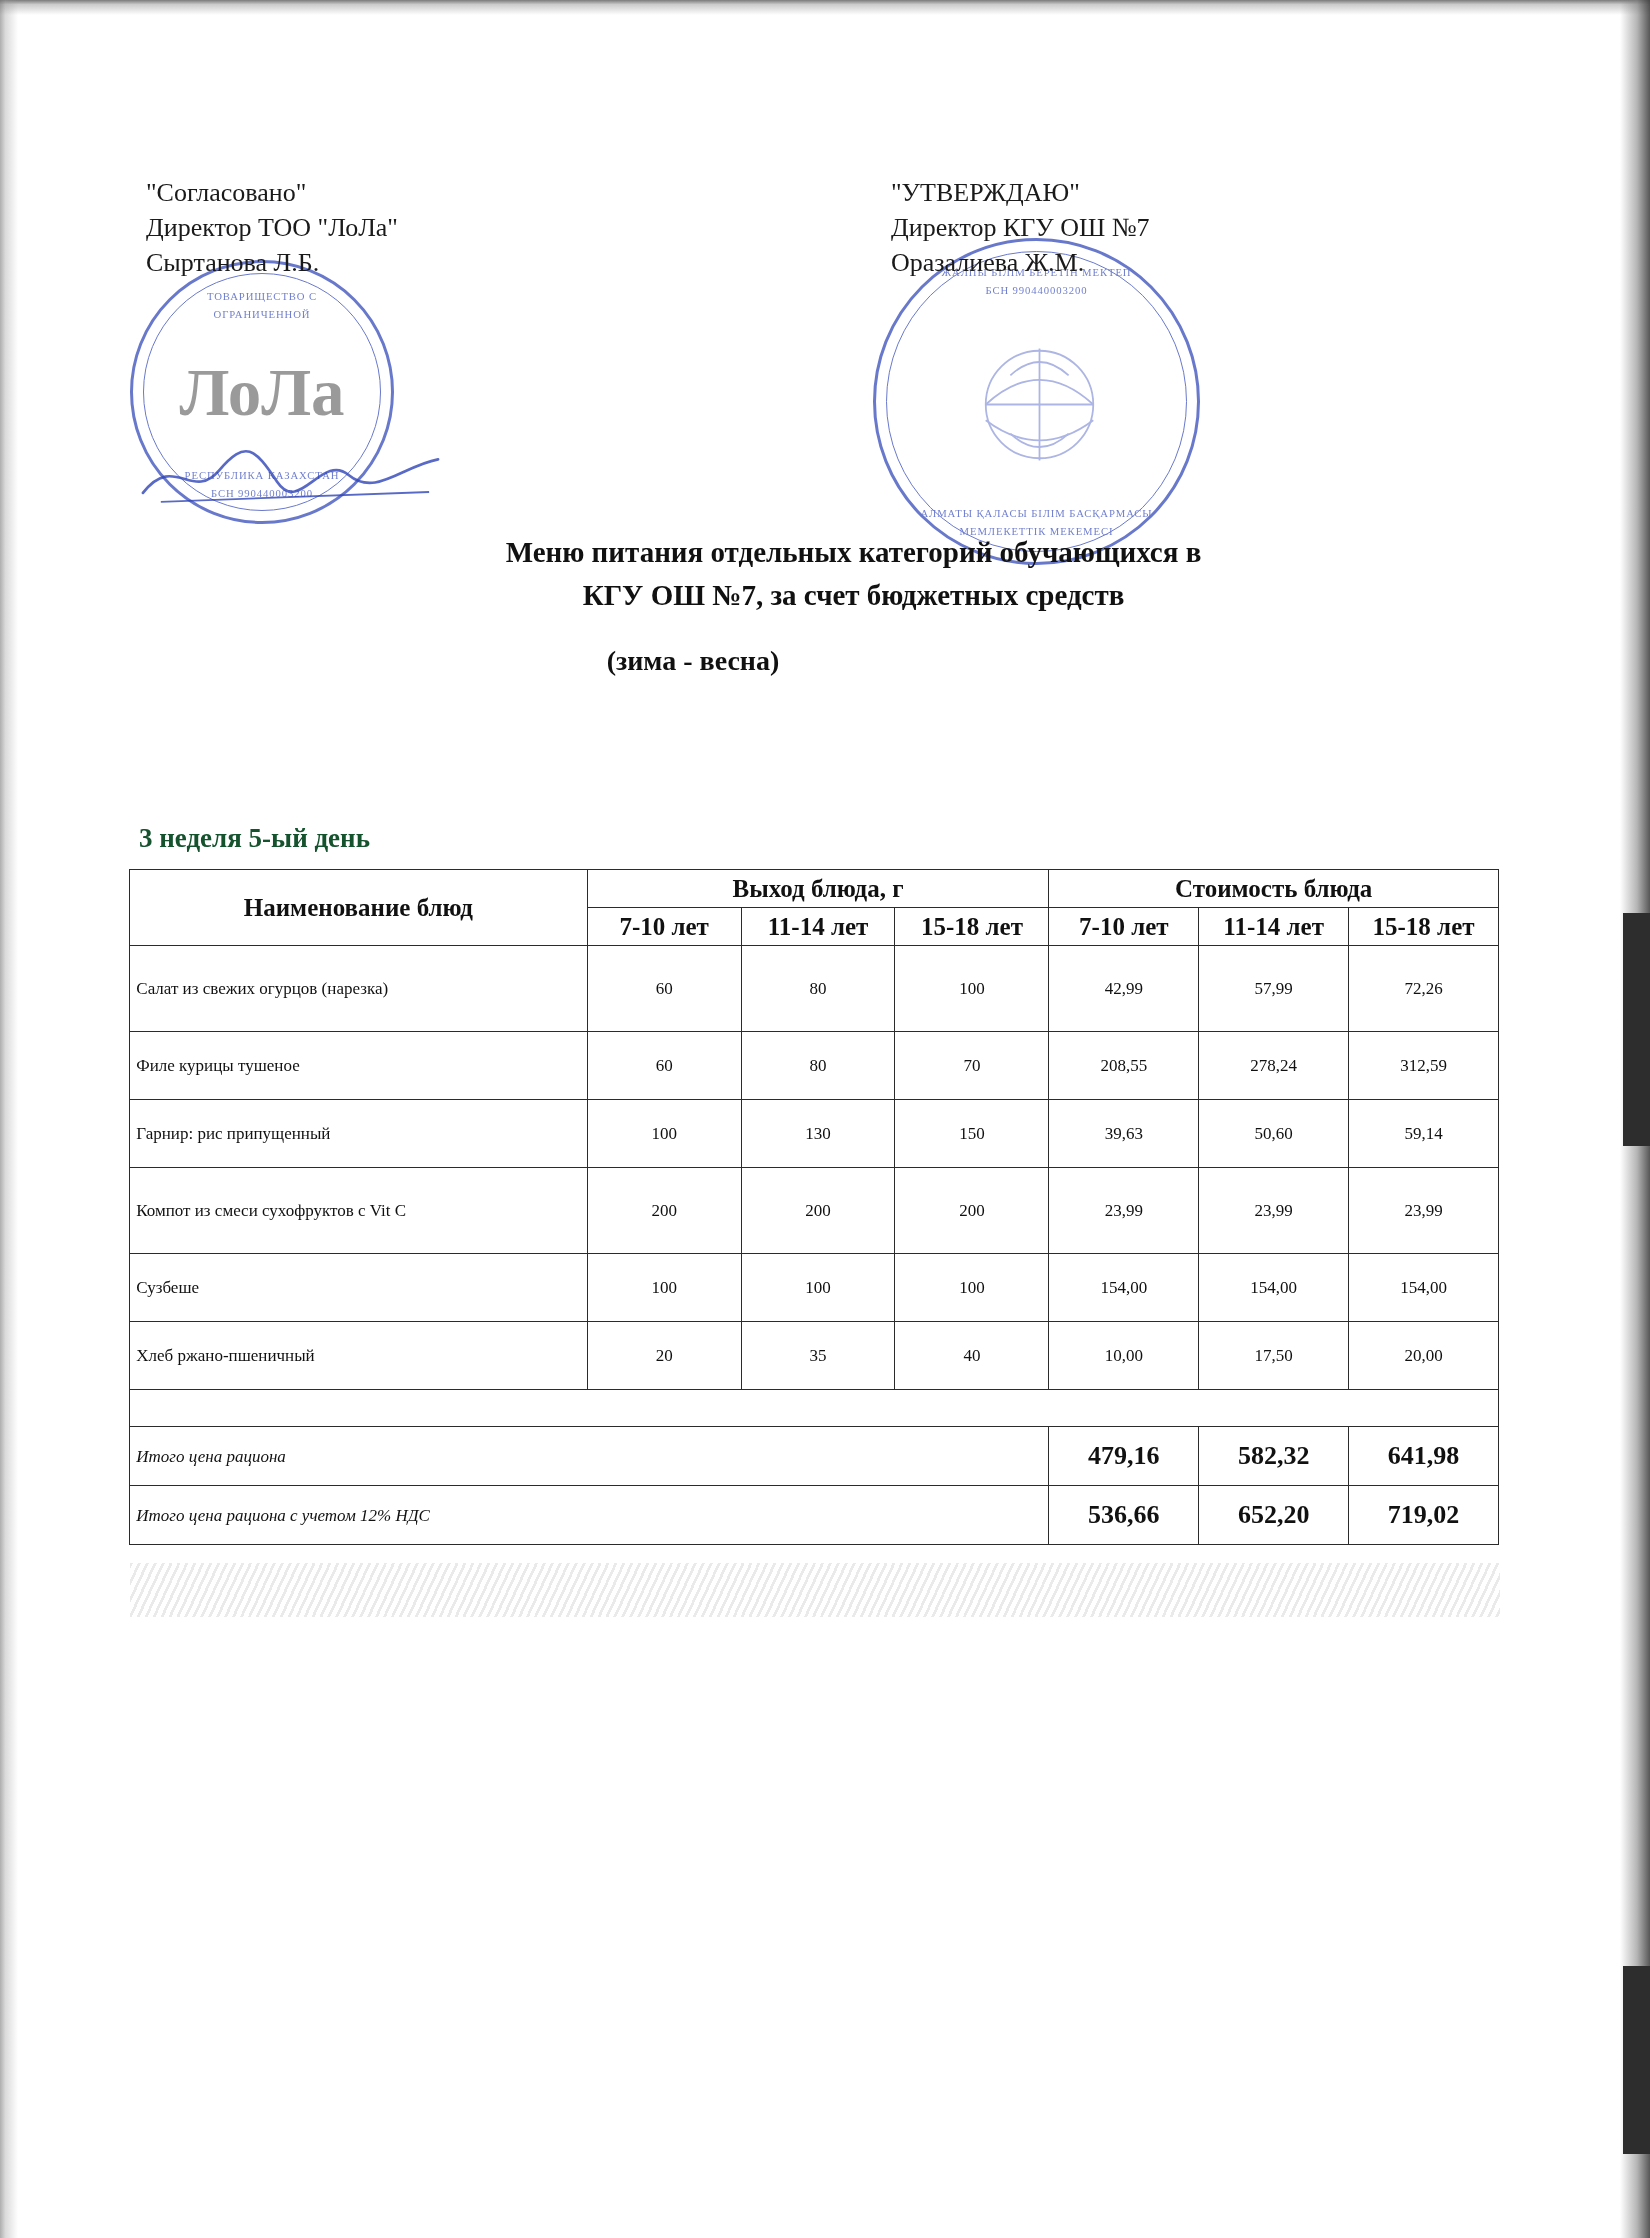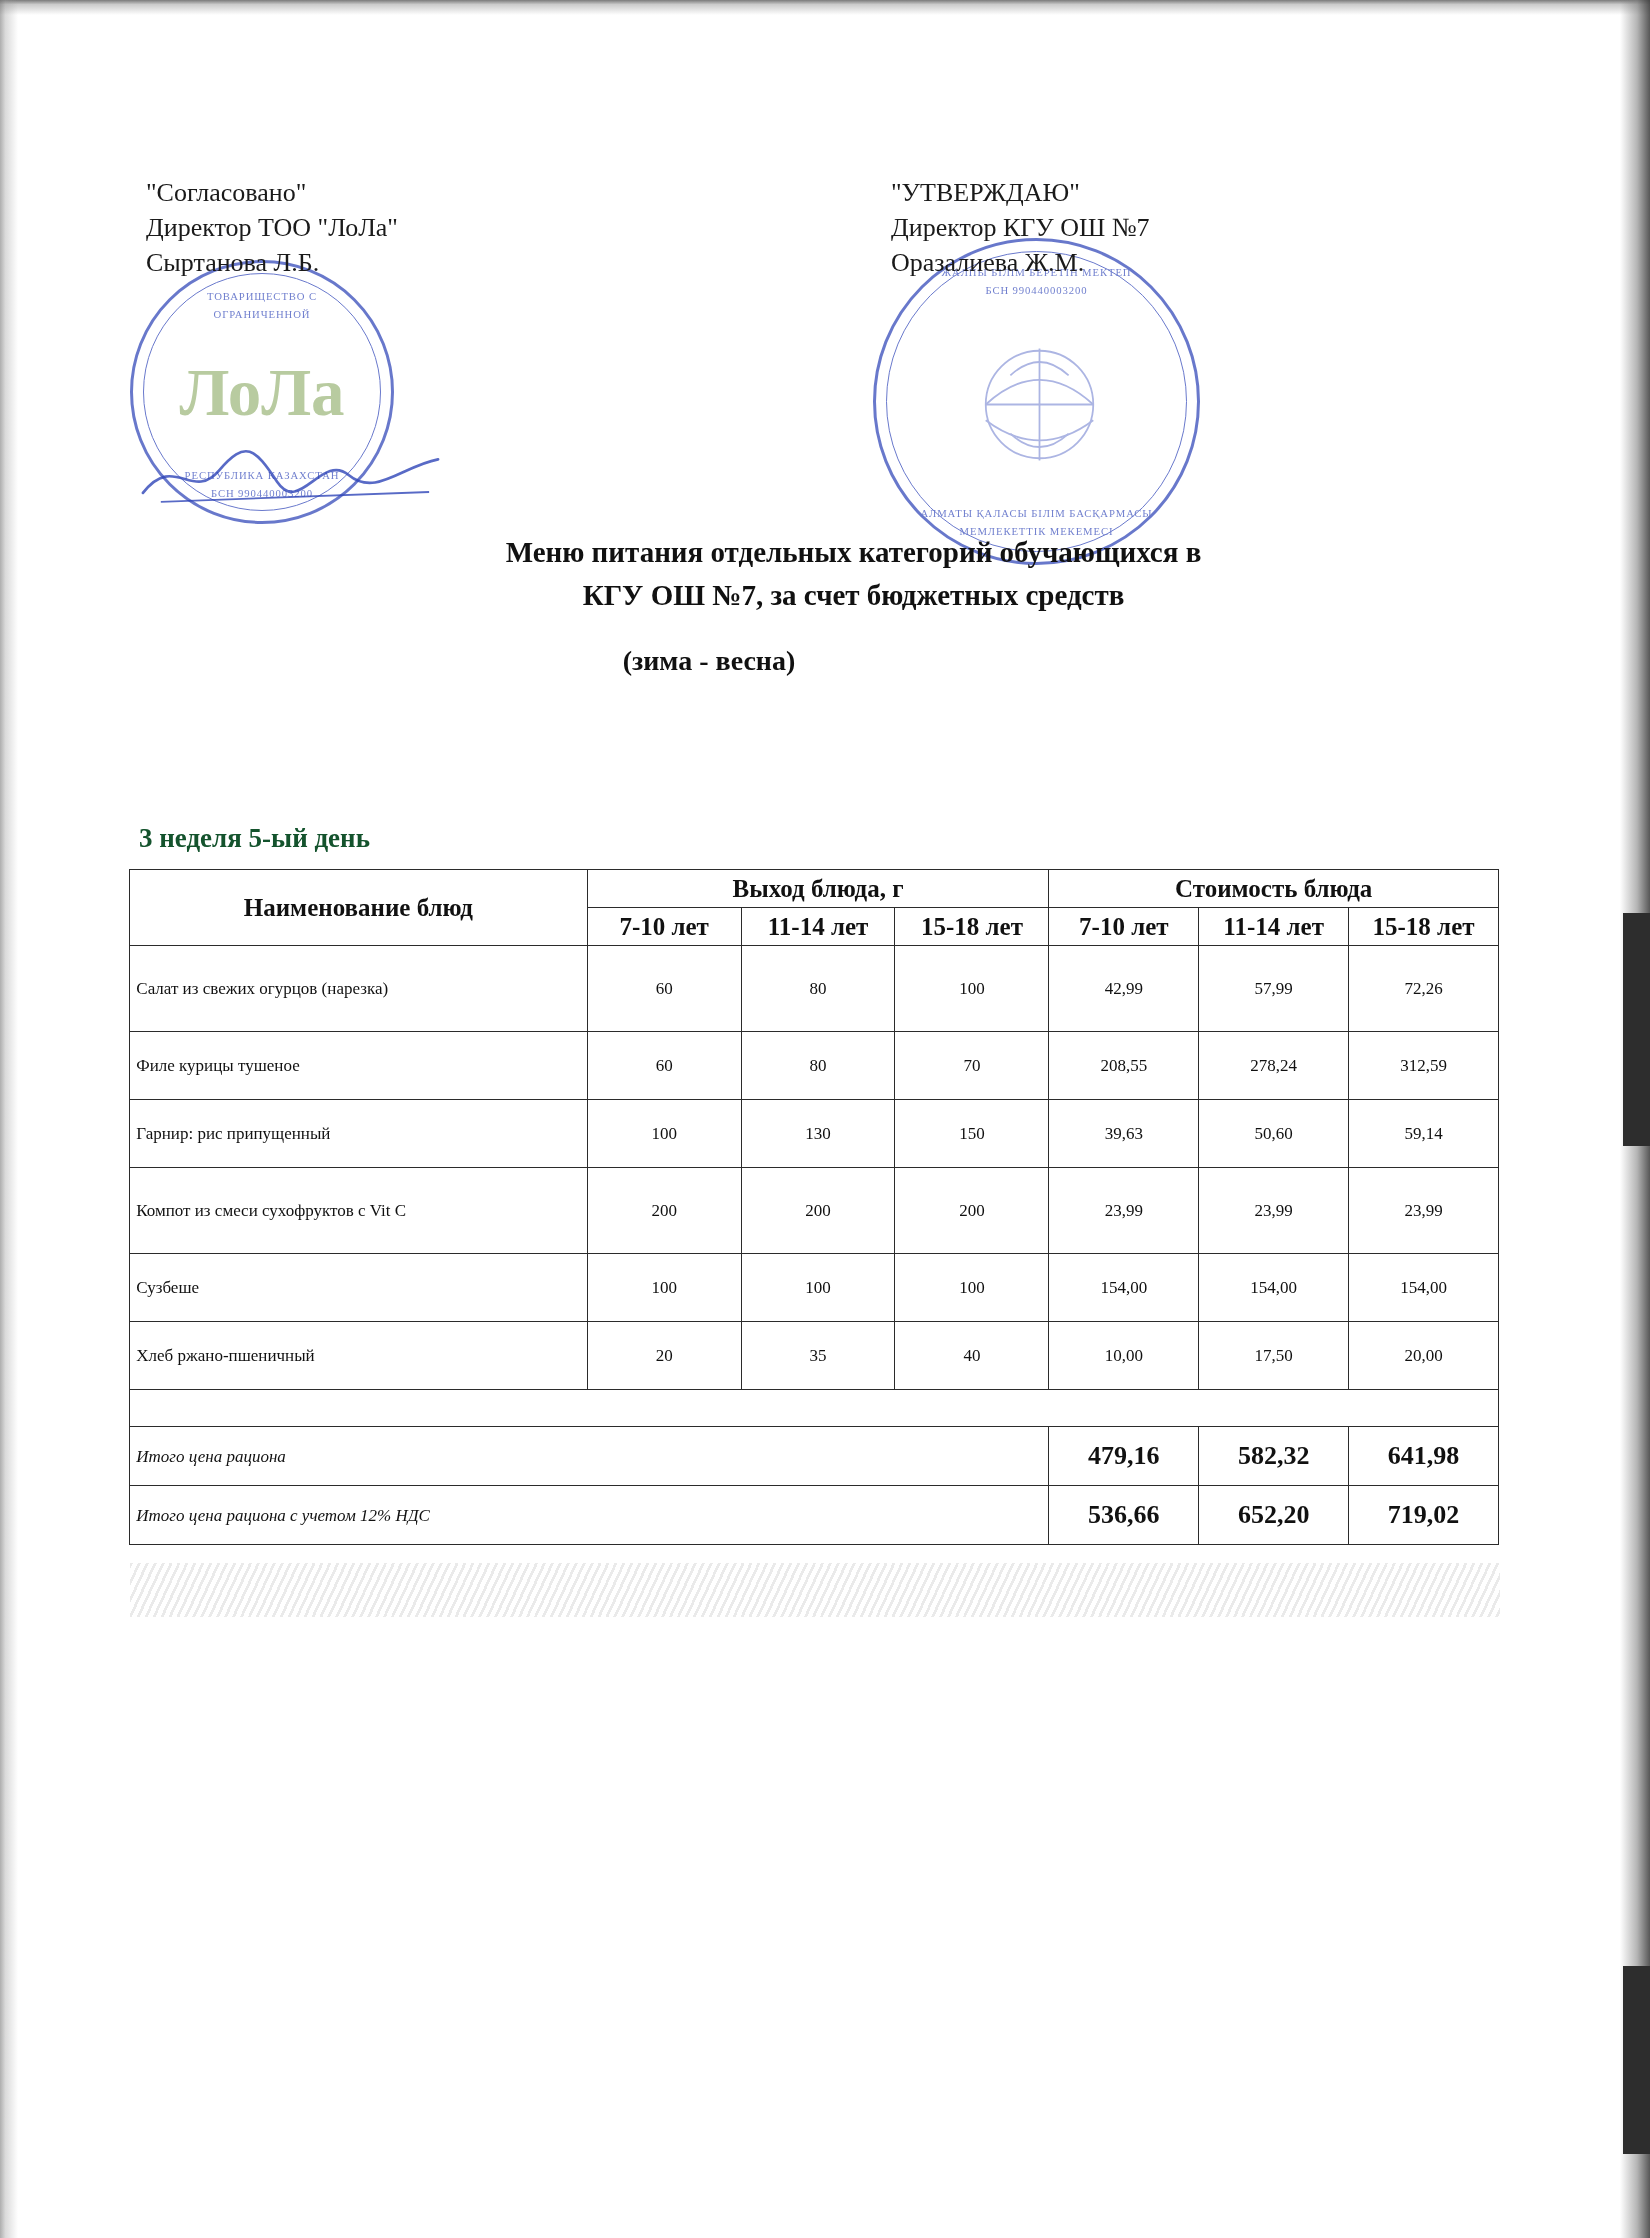--- a/index.html
+++ b/index.html
@@ -101,21 +101,21 @@
     color: #2f45b8;
     font-size: 10.7px;
     letter-spacing: 0.9px;
     opacity: 0.95;
   }
   .stamp-center-logo {
     position: absolute;
     left: 50%;
     top: 50%;
     transform: translate(-50%,-50%);
-    color: #4d7c0f;
+    color: #000000;
     font-size: 67px;
     font-weight: bold;
     opacity: .55;
     font-family: "Liberation Serif", serif;
   }
   .signature {
     position: absolute;
     left: 134px;
     top: 273px;
     width: 313px;
@@ -138,21 +138,20 @@
   }
   .doc-subtitle {
     position: absolute;
     top: 645px;
     left: 0;
     width: 1386px;
     text-align: center;
     font-size: 28px;
     font-weight: bold;
     color: #111;
-    padding-left: 16px;
   }
   .week-day {
     position: absolute;
     top: 823px;
     left: 139px;
     font-size: 27px;
     font-weight: bold;
     color: #14532d;
   }
 

